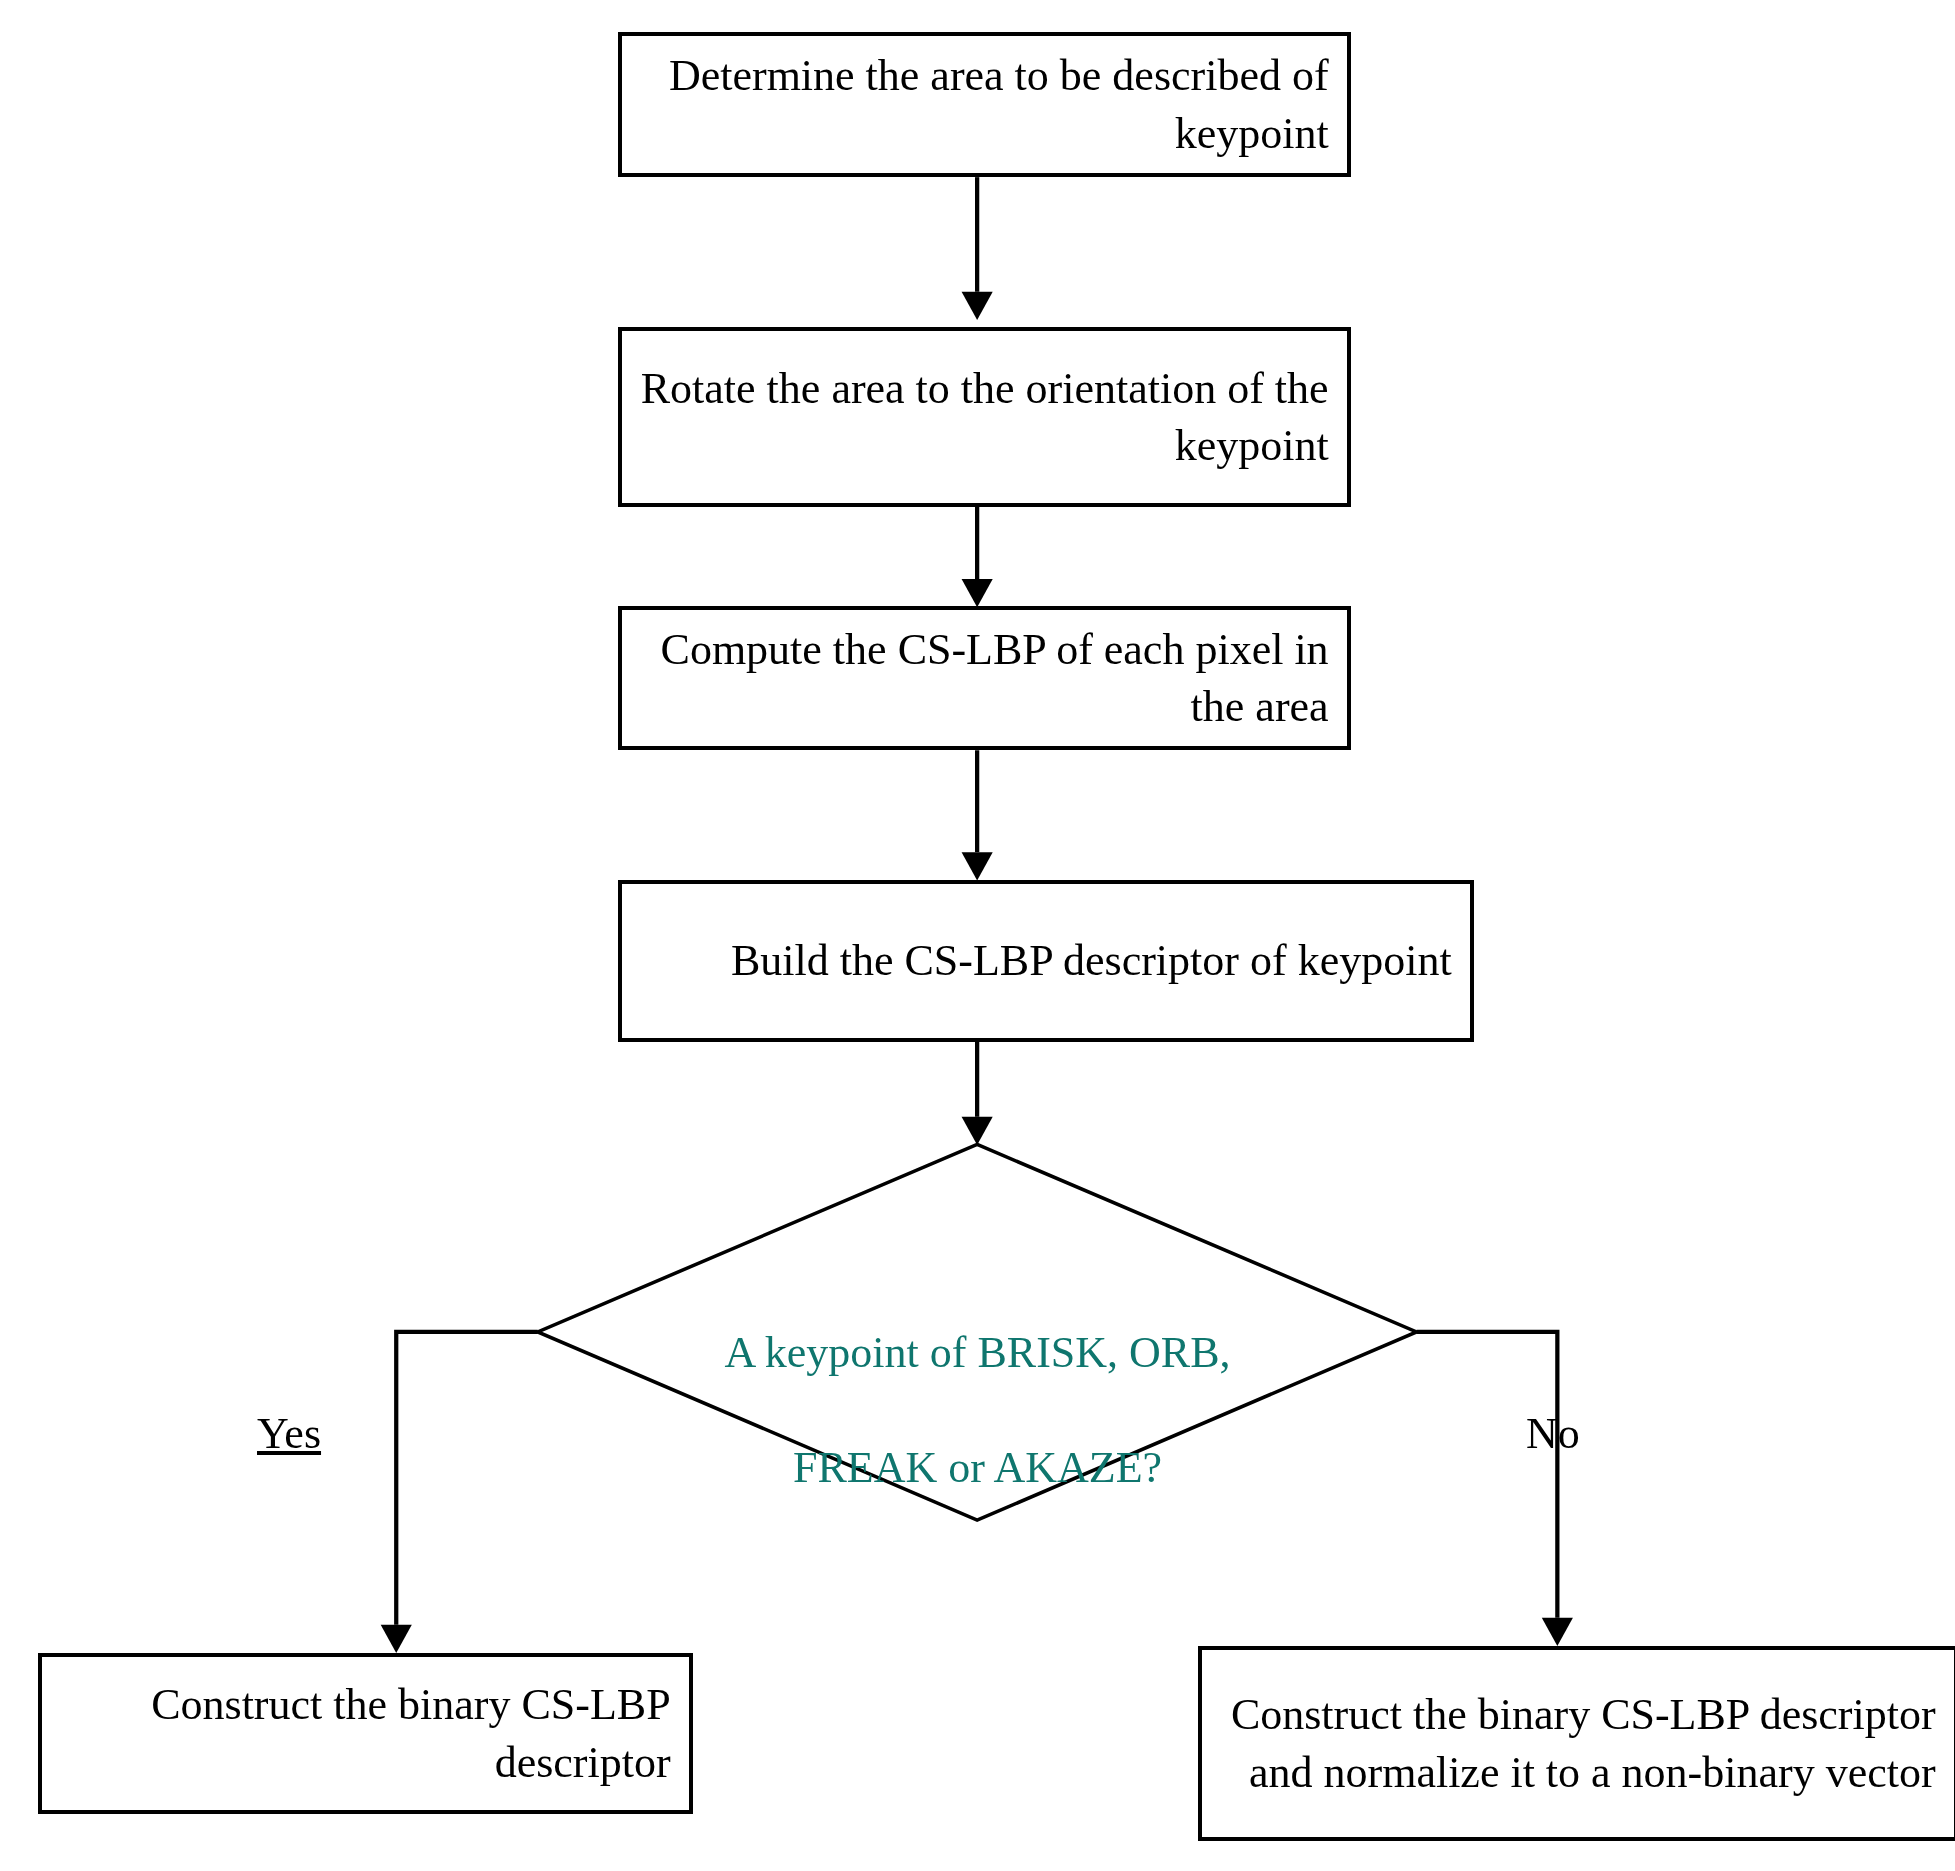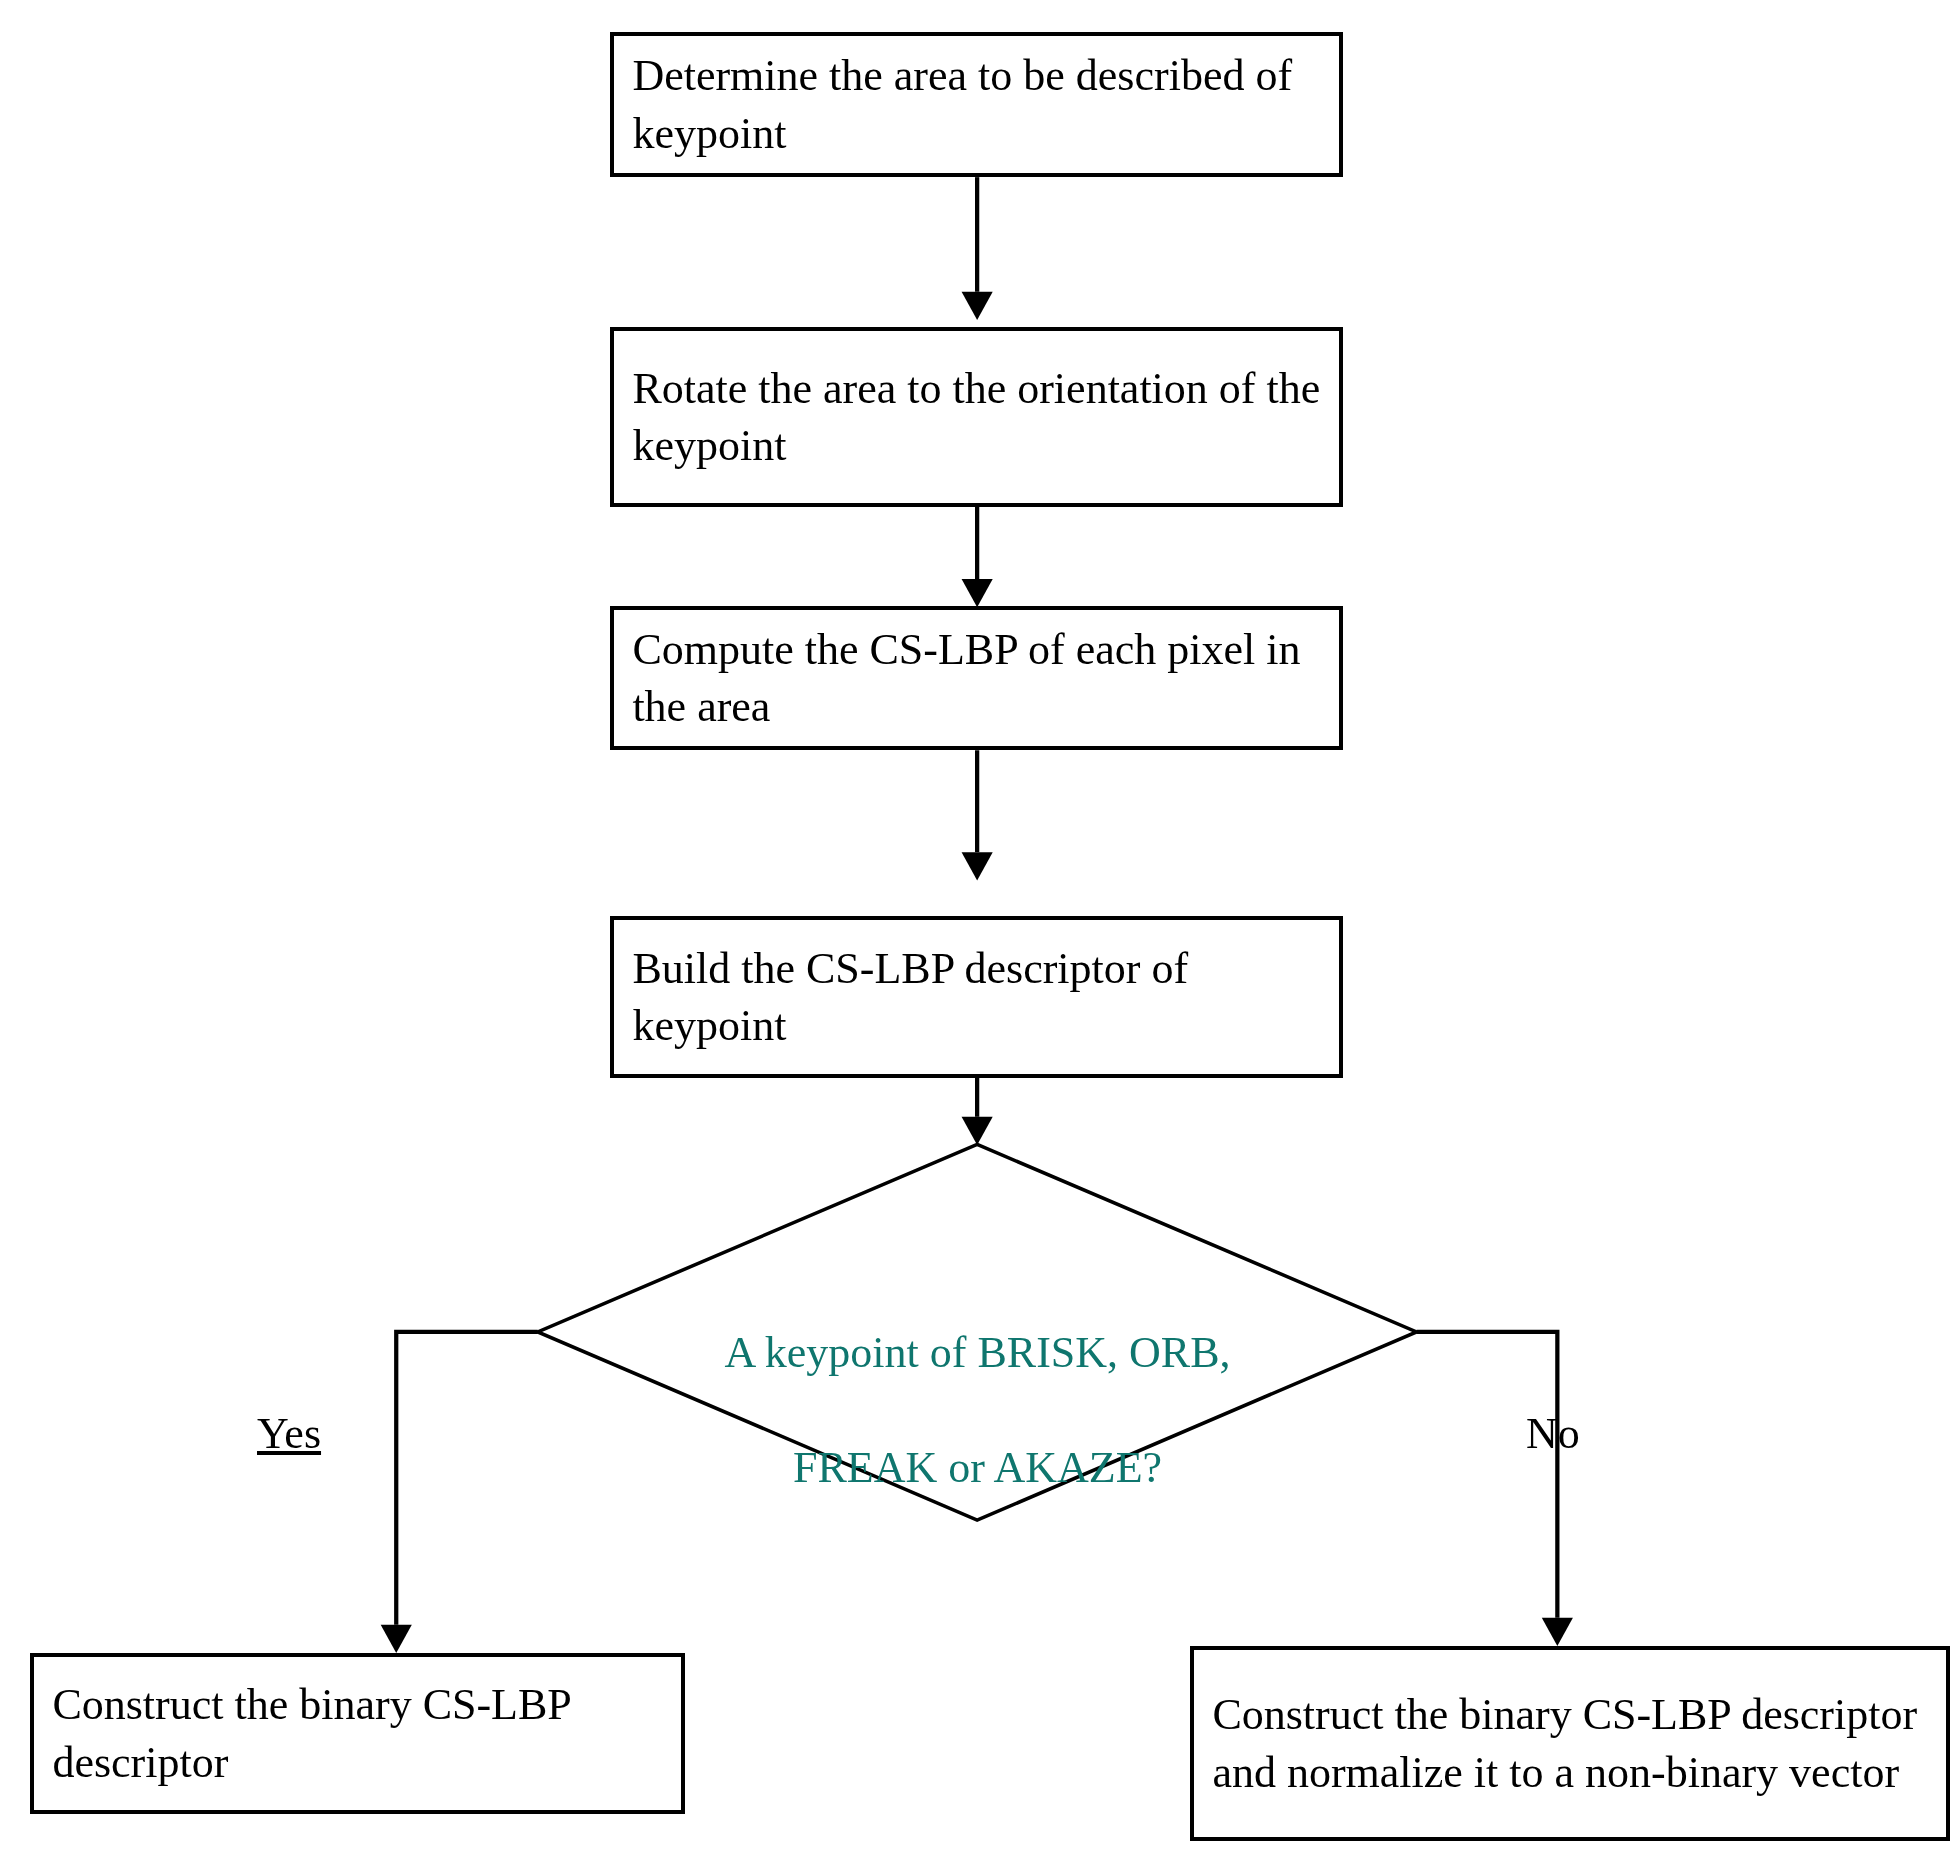--- a/index.html
+++ b/index.html
@@ -26,25 +26,26 @@
     height: 1872px;
   }
   .node-box {
     position: absolute;
     box-sizing: border-box;
     border: 4.2px solid #000000;
     background: #ffffff;
     display: flex;
     align-items: center;
     justify-content: center;
-    text-align: left;
+    text-align: right;
     color: #000000;
     font-size: 44px;
     line-height: 1.30;
     padding: 0 18.4px;
+    margin-left: 8px;
   }
   .node-box > span {
     display: block;
     width: 100%;
   }
   .diamond-text {
     position: absolute;
     color: #0f766e;
     font-size: 44px;
     line-height: 1.30;
@@ -97,21 +98,21 @@
   </div>
 
   <div class="node-box" style="left:610px; top:327px; width:733px; height:180px;">
     <span>Rotate the area to the orientation of the keypoint</span>
   </div>
 
   <div class="node-box" style="left:610px; top:606px; width:733px; height:144px;">
     <span>Compute the CS-LBP of each pixel in the area</span>
   </div>
 
-  <div class="node-box" style="left:610px; top:916px; width:733px; height:162px;">
+  <div class="node-box" style="left:610px; top:880px; width:856px; height:162px;">
     <span>Build the CS-LBP descriptor of keypoint</span>
   </div>
 
   <div class="diamond-text" style="left:609px; top:1267px; width:737px;">
     <div>A keypoint of BRISK, ORB,</div>
     <div>FREAK or AKAZE?</div>
   </div>
 
   <div class="edge-label" style="left:257px; top:1412px;text-decoration:underline;">
     <span>Yes</span>

